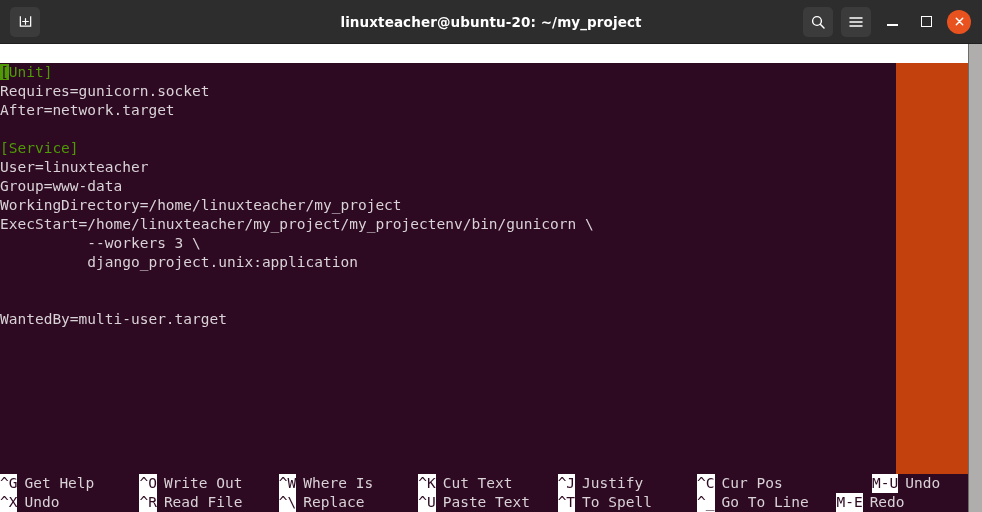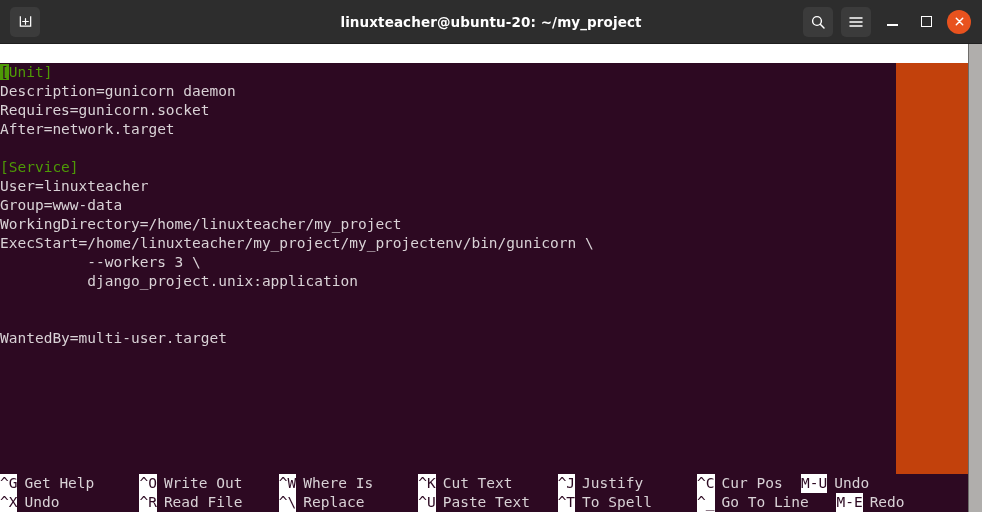--- a/index.html
+++ b/index.html
@@ -216,21 +216,20 @@
     </div>
   </div>
 
   <div id="nano-header">
     
     
   </div>
 
   <div id="editor">
       <div class="line section"><span class="cursor">[</span>Unit]</div>
-      <div class="line">Description=gunicorn daemon</div>
       <div class="line">Requires=gunicorn.socket</div>
       <div class="line">After=network.target</div>
       <div class="line"> </div>
       <div class="line section">[Service]</div>
       <div class="line">User=linuxteacher</div>
       <div class="line">Group=www-data</div>
       <div class="line">WorkingDirectory=/home/linuxteacher/my_project</div>
       <div class="line">ExecStart=/home/linuxteacher/my_project/my_projectenv/bin/gunicorn \</div>
       <div class="line">          --workers 3 \</div>
       <div class="line">          django_project.unix:application</div>
@@ -240,21 +239,21 @@
     </div>
 
   <div id="shortcutbar">
     <div class="sc-row" id="sc-row-1" style="position: relative;">
         <div class="sc-item" style="position: absolute; left: 0px;"><span class="sc-key">^G</span><span class="sc-label">Get Help</span></div>
         <div class="sc-item" style="position: absolute; left: 139.408px;"><span class="sc-key">^O</span><span class="sc-label">Write Out</span></div>
         <div class="sc-item" style="position: absolute; left: 278.816px;"><span class="sc-key">^W</span><span class="sc-label">Where Is</span></div>
         <div class="sc-item" style="position: absolute; left: 418.224px;"><span class="sc-key">^K</span><span class="sc-label">Cut Text</span></div>
         <div class="sc-item" style="position: absolute; left: 557.632px;"><span class="sc-key">^J</span><span class="sc-label">Justify</span></div>
         <div class="sc-item" style="position: absolute; left: 697.04px;"><span class="sc-key">^C</span><span class="sc-label">Cur Pos</span></div>
-        <div class="sc-item" style="position: absolute; left: 801px;"><span class="sc-key">M-U</span><span class="sc-label">Undo</span></div>
+        <div class="sc-item" style="position: absolute; left: 872px;"><span class="sc-key">M-U</span><span class="sc-label">Undo</span></div>
       </div>
     <div class="sc-row" id="sc-row-2" style="position: relative;">
         <div class="sc-item" style="position: absolute; left: 0px;"><span class="sc-key">^X</span><span class="sc-label">Undo</span></div>
         <div class="sc-item" style="position: absolute; left: 139.408px;"><span class="sc-key">^R</span><span class="sc-label">Read File</span></div>
         <div class="sc-item" style="position: absolute; left: 278.816px;"><span class="sc-key">^\</span><span class="sc-label">Replace</span></div>
         <div class="sc-item" style="position: absolute; left: 418.224px;"><span class="sc-key">^U</span><span class="sc-label">Paste Text</span></div>
         <div class="sc-item" style="position: absolute; left: 557.632px;"><span class="sc-key">^T</span><span class="sc-label">To Spell</span></div>
         <div class="sc-item" style="position: absolute; left: 697.04px;"><span class="sc-key">^_</span><span class="sc-label">Go To Line</span></div>
         <div class="sc-item" style="position: absolute; left: 836.448px;"><span class="sc-key">M-E</span><span class="sc-label">Redo</span></div>
       </div>

